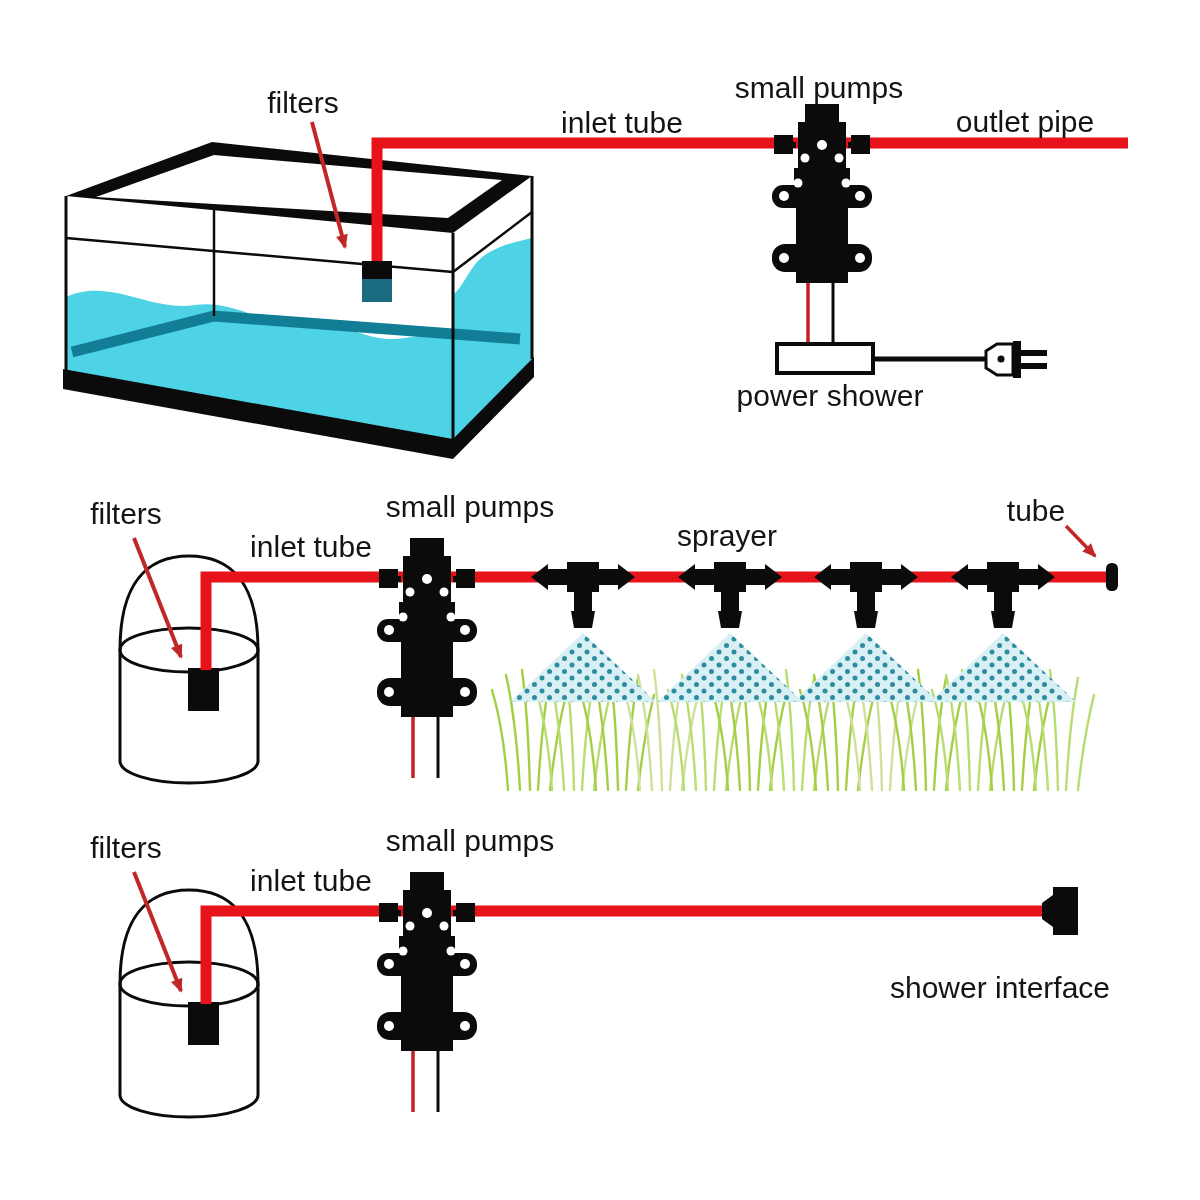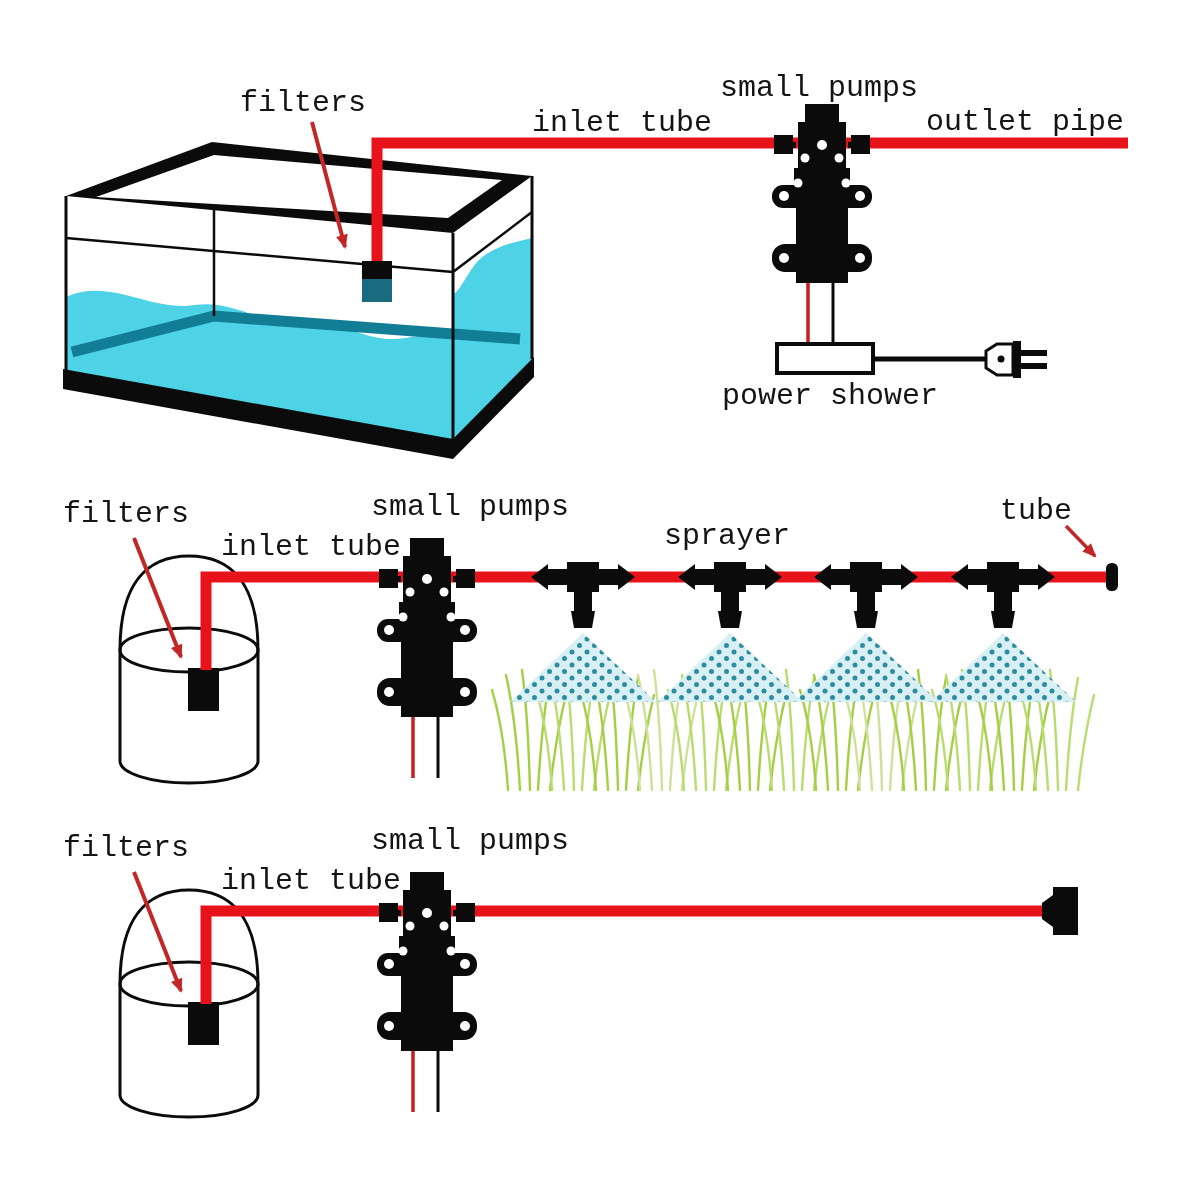--- a/index.html
+++ b/index.html
@@ -1,17 +1,17 @@
 <!DOCTYPE html>
 <html><head>
 <meta charset="utf-8">
 <style>
   html,body{margin:0;padding:0;background:#fff;}
   #page{position:relative;width:1200px;height:1200px;background:#fff;overflow:hidden;
-        font-family:Liberation Mono, monospace;}
+        font-family:Liberation Sans, sans-serif;}
   svg{position:absolute;left:0;top:0;}
   .lbl{position:absolute;transform:translate(-50%,-50%);font-size:30px;color:#141414;
        white-space:nowrap;line-height:1;}
 </style>
 </head>
 <body>
 
 <div id="page">
 
 <svg width="1200" height="1200" viewBox="0 0 1200 1200">
@@ -184,14 +184,15 @@
 
 <div class="lbl" style="left:126px;top:514px">filters</div>
 <div class="lbl" style="left:311px;top:547px">inlet tube</div>
 <div class="lbl" style="left:470px;top:507px">small pumps</div>
 <div class="lbl" style="left:727px;top:536px">sprayer</div>
 <div class="lbl" style="left:1036px;top:511px">tube</div>
 
 <div class="lbl" style="left:126px;top:848px">filters</div>
 <div class="lbl" style="left:311px;top:881px">inlet tube</div>
 <div class="lbl" style="left:470px;top:841px">small pumps</div>
+<div class="lbl" style="left:1000px;top:988px">shower interface</div>
 
 </div>
 
 </body></html>

